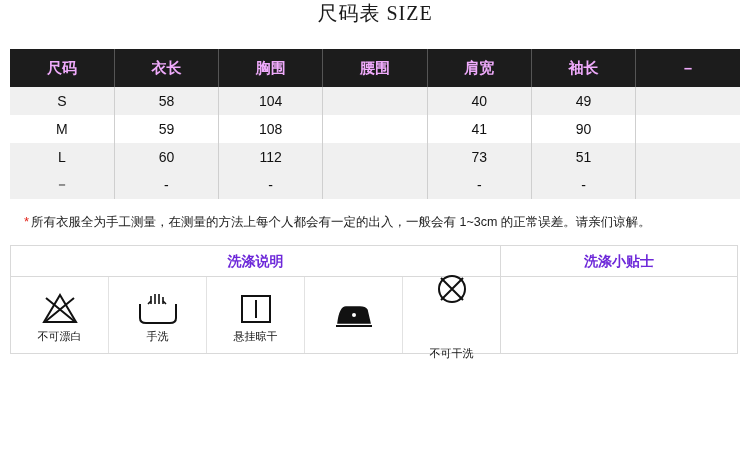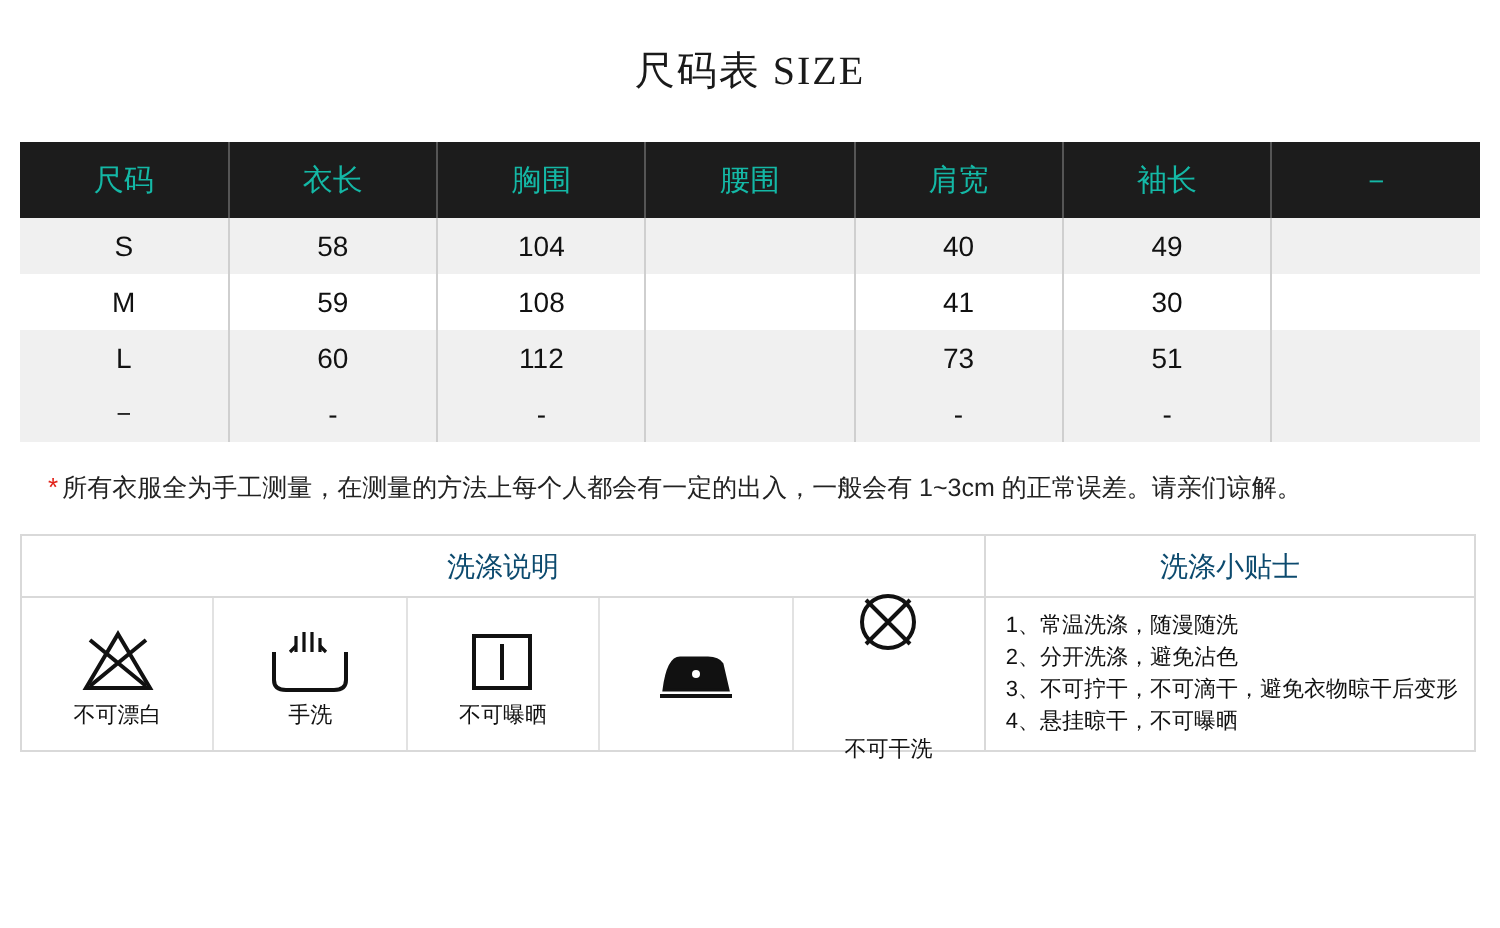--- a/index.html
+++ b/index.html
@@ -18,37 +18,36 @@
     position: relative;
     width: 750px;
     height: 464px;
     box-sizing: border-box;
   }
   .title {
     text-align: center;
     font-size: 20px;
     font-family: "Liberation Serif", serif;
     letter-spacing: 1px;
-    padding-top: 22px;
     color: #1a1a1a;
   }
   
   .size-table-wrap {
     margin: 22px 10px 0 10px;
   }
   table.size-table {
     width: 730px;
     border-collapse: collapse;
     table-layout: fixed;
   }
   table.size-table th {
     background: #1c1c1c;
-    color: #14b8a6;
+    color: #f0abfc;
     font-size: 15px;
-    font-weight: normal;
+    font-weight: bold;
     height: 36px;
     text-align: center;
     border-right: 1px solid #555555;
     font-family: "Liberation Sans", sans-serif;
   }
   table.size-table th:last-child {
     border-right: none;
   }
   table.size-table th.col-first {
     text-align: center;
@@ -93,25 +92,25 @@
     border-right: 1px solid #d9d9d9;
     box-sizing: border-box;
   }
   .care-right {
     flex: 1;
     box-sizing: border-box;
   }
   .care-head {
     text-align: center;
     font-size: 14px;
-    font-weight: normal;
+    font-weight: bold;
     height: 30px;
     line-height: 30px;
     border-bottom: 1px solid #d9d9d9;
-    color: #0c4a6e;
+    color: #6d28d9;
   }
   .icon-row {
     display: flex;
     height: 76px;
   }
   .icon-cell {
     flex: 1;
     border-right: 1px solid #e2e2e2;
     box-sizing: border-box;
     display: flex;
@@ -176,21 +175,21 @@
           <td>40</td>
           <td>49</td>
           <td></td>
         </tr>
         <tr class="plain">
           <td>M</td>
           <td>59</td>
           <td>108</td>
           <td></td>
           <td>41</td>
-          <td>30</td>
+          <td>90</td>
           <td></td>
         </tr>
         <tr class="alt">
           <td>L</td>
           <td>60</td>
           <td>112</td>
           <td></td>
           <td>73</td>
           <td>51</td>
           <td></td>
@@ -238,21 +237,21 @@
           <div class="cap">手洗</div>
         </div>
 
         <div class="icon-cell">
           <div class="glyph">
             <svg width="36" height="34" viewBox="0 0 36 34">
               <rect x="4" y="4" width="28" height="26" fill="none" stroke="#111" stroke-width="2"></rect>
               <path d="M18 8 L18 26" stroke="#111" stroke-width="2"></path>
             </svg>
           </div>
-          <div class="cap">不可曝晒</div>
+          <div class="cap">悬挂晾干</div>
         </div>
 
         <div class="icon-cell">
           <div class="glyph">
             <svg width="44" height="30" viewBox="0 0 44 30">
               <path d="M6 22 L38 22 L35 9 Q33 6 28 6 L14 6 Q8 6 6 22 Z" fill="#111" stroke="#111" stroke-width="1.5"></path>
               <path d="M4 25 L40 25" stroke="#111" stroke-width="2"></path>
               <circle cx="22" cy="14" r="2" fill="#fff"></circle>
             </svg>
           </div>
@@ -266,22 +265,16 @@
             </svg>
           </div>
           <div class="cap">不可干洗</div>
         </div>
 
       </div>
     </div>
 
     <div class="care-right">
       <div class="care-head">洗涤小贴士</div>
-      <div class="tips">
-        <div>1、常温洗涤，随漫随洗</div>
-        <div>2、分开洗涤，避免沾色</div>
-        <div>3、不可拧干，不可滴干，避免衣物晾干后变形</div>
-        <div>4、悬挂晾干，不可曝晒</div>
-      </div>
     </div>
   </div>
 
 </div>
 
 </body></html>

